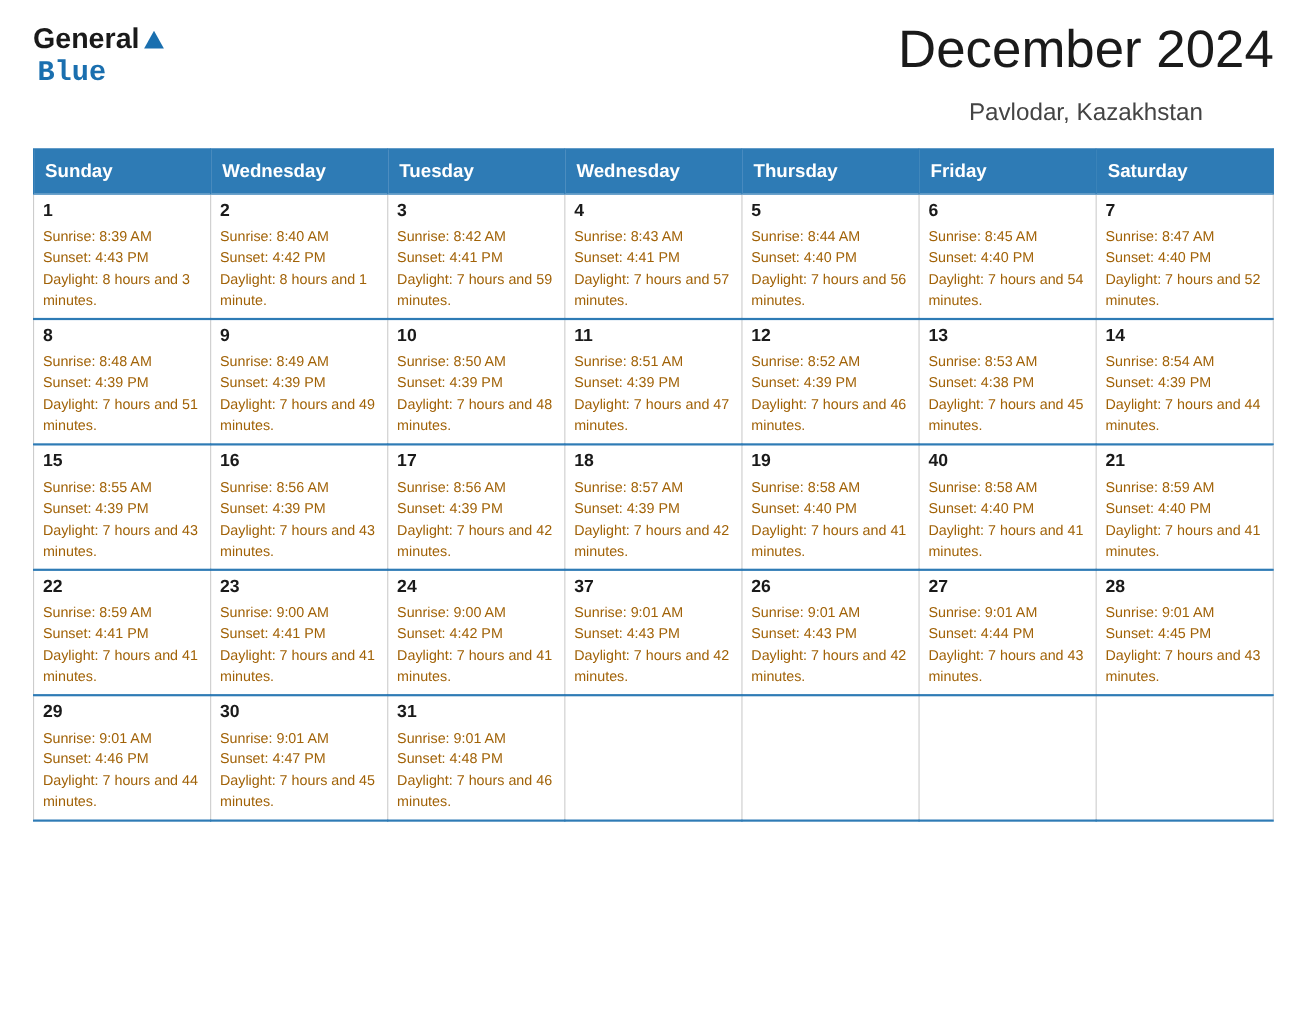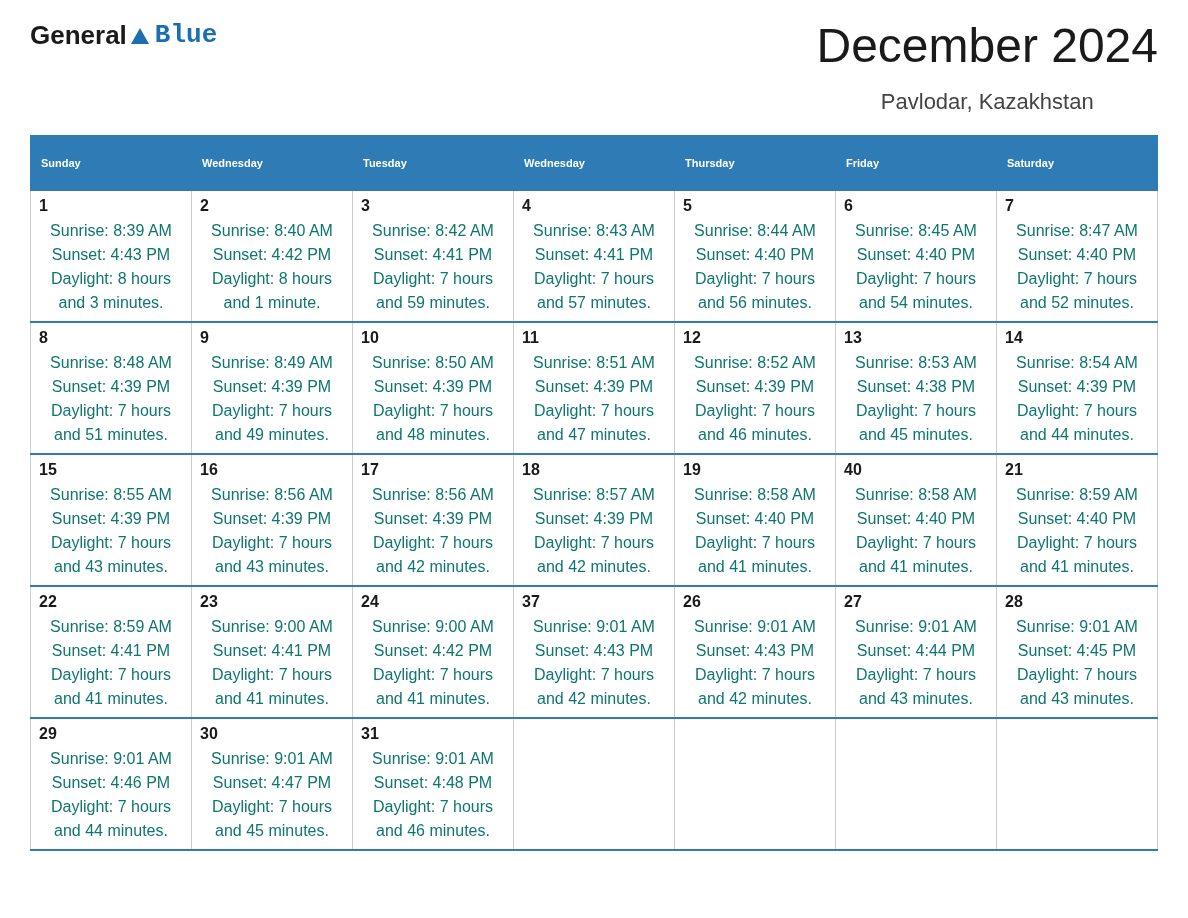--- a/index.html
+++ b/index.html
@@ -11,21 +11,21 @@
       min-height: 918px;
     }
     .header {
       display: flex;
       justify-content: space-between;
       align-items: flex-start;
       margin-bottom: 20px;
     }
     .logo-wrapper {
       display: flex;
-      flex-direction: row;
+      flex-direction: column;
       justify-content: center;
     }
     .logo-line1 {
       display: flex;
       align-items: center;
     }
     .title-section {
       text-align: center;
     }
     .main-title {
@@ -39,47 +39,46 @@
       color: #444;
       margin-top: 16px;
     }
     .calendar {
       width: 100%;
       border-collapse: collapse;
     }
     .calendar thead tr th {
       background-color: #2e7bb5;
       color: #fff;
-      font-size: 11px;
+      font-size: 17px;
       font-weight: 600;
-      padding: 21px 10px;
+      padding: 10px 10px;
       text-align: left;
       border: 1px solid #2e7bb5;
     }
     .calendar tbody tr td {
       vertical-align: top;
       border: 1px solid #ccc;
       padding: 6px 8px;
       width: 14.28%;
       min-height: 100px;
       font-size: 13px;
       color: #333;
     }
     .day-number {
       font-size: 16px;
       font-weight: bold;
       color: #1a1a1a;
       display: block;
       margin-bottom: 4px;
     }
     .day-info {
-      font-size: 16px;
+      font-size: 13px;
       line-height: 1.5;
-      color: #0f766e;
-      text-align: center;
+      color: #a16207;
     }
     .calendar tbody tr {
       border-bottom: 2px solid #2e7bb5;
     }
     .empty-cell {
       background: #fff;
     }
   </style>
 </head>
 <body>

